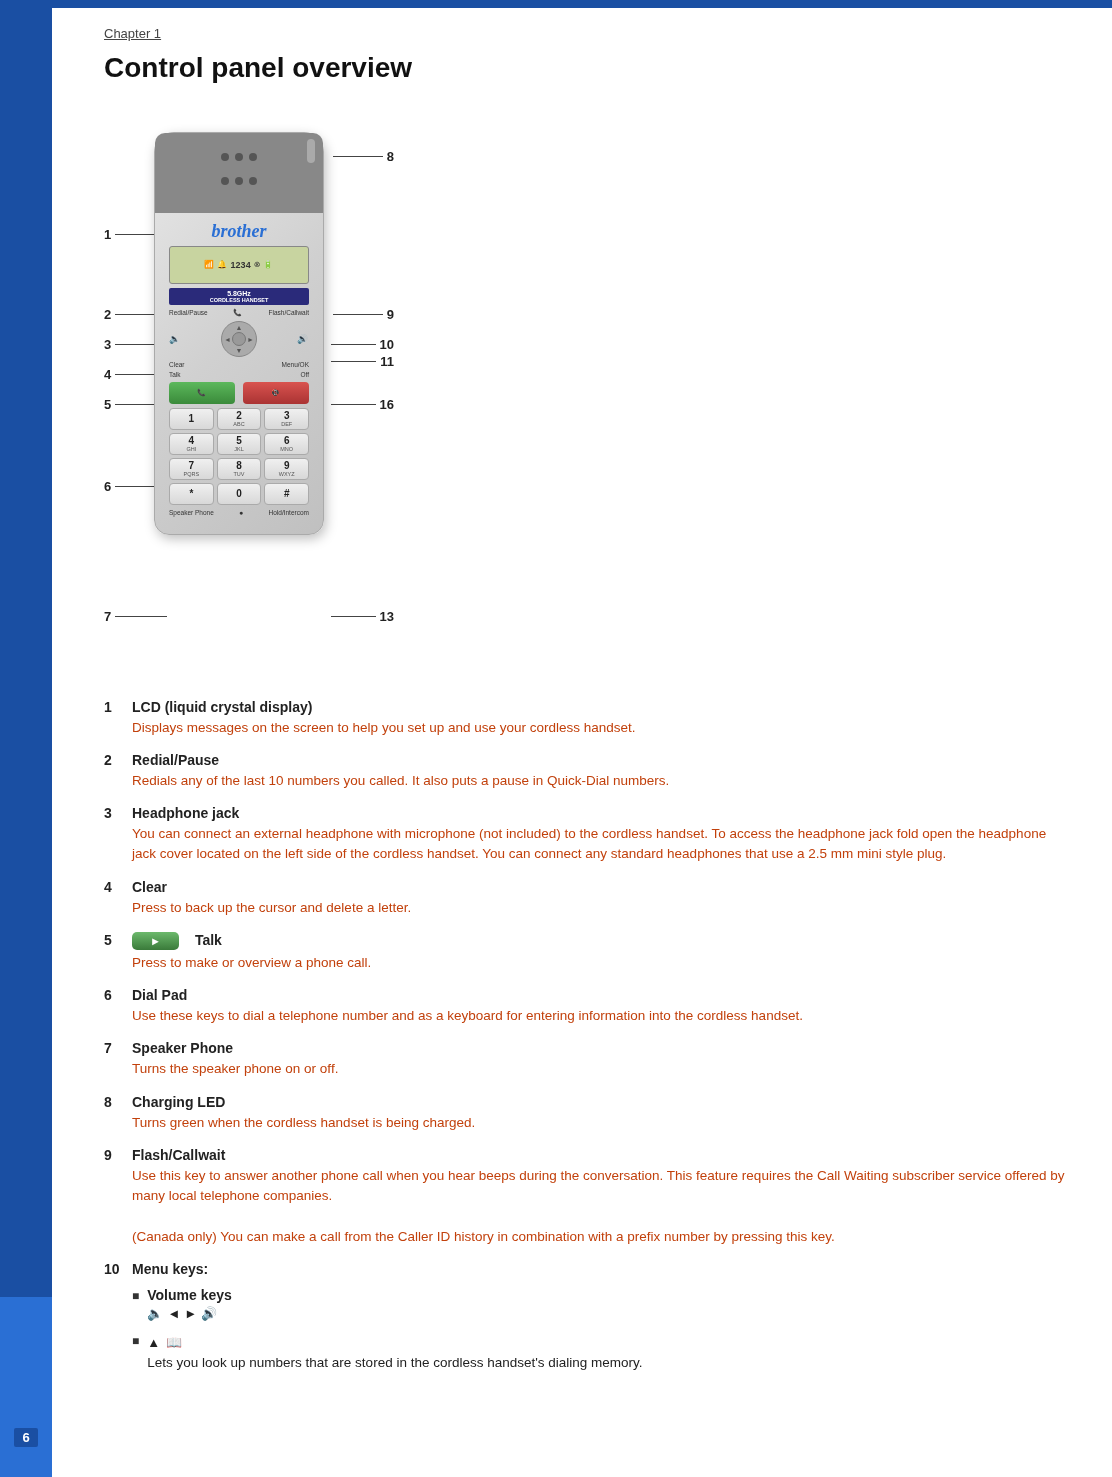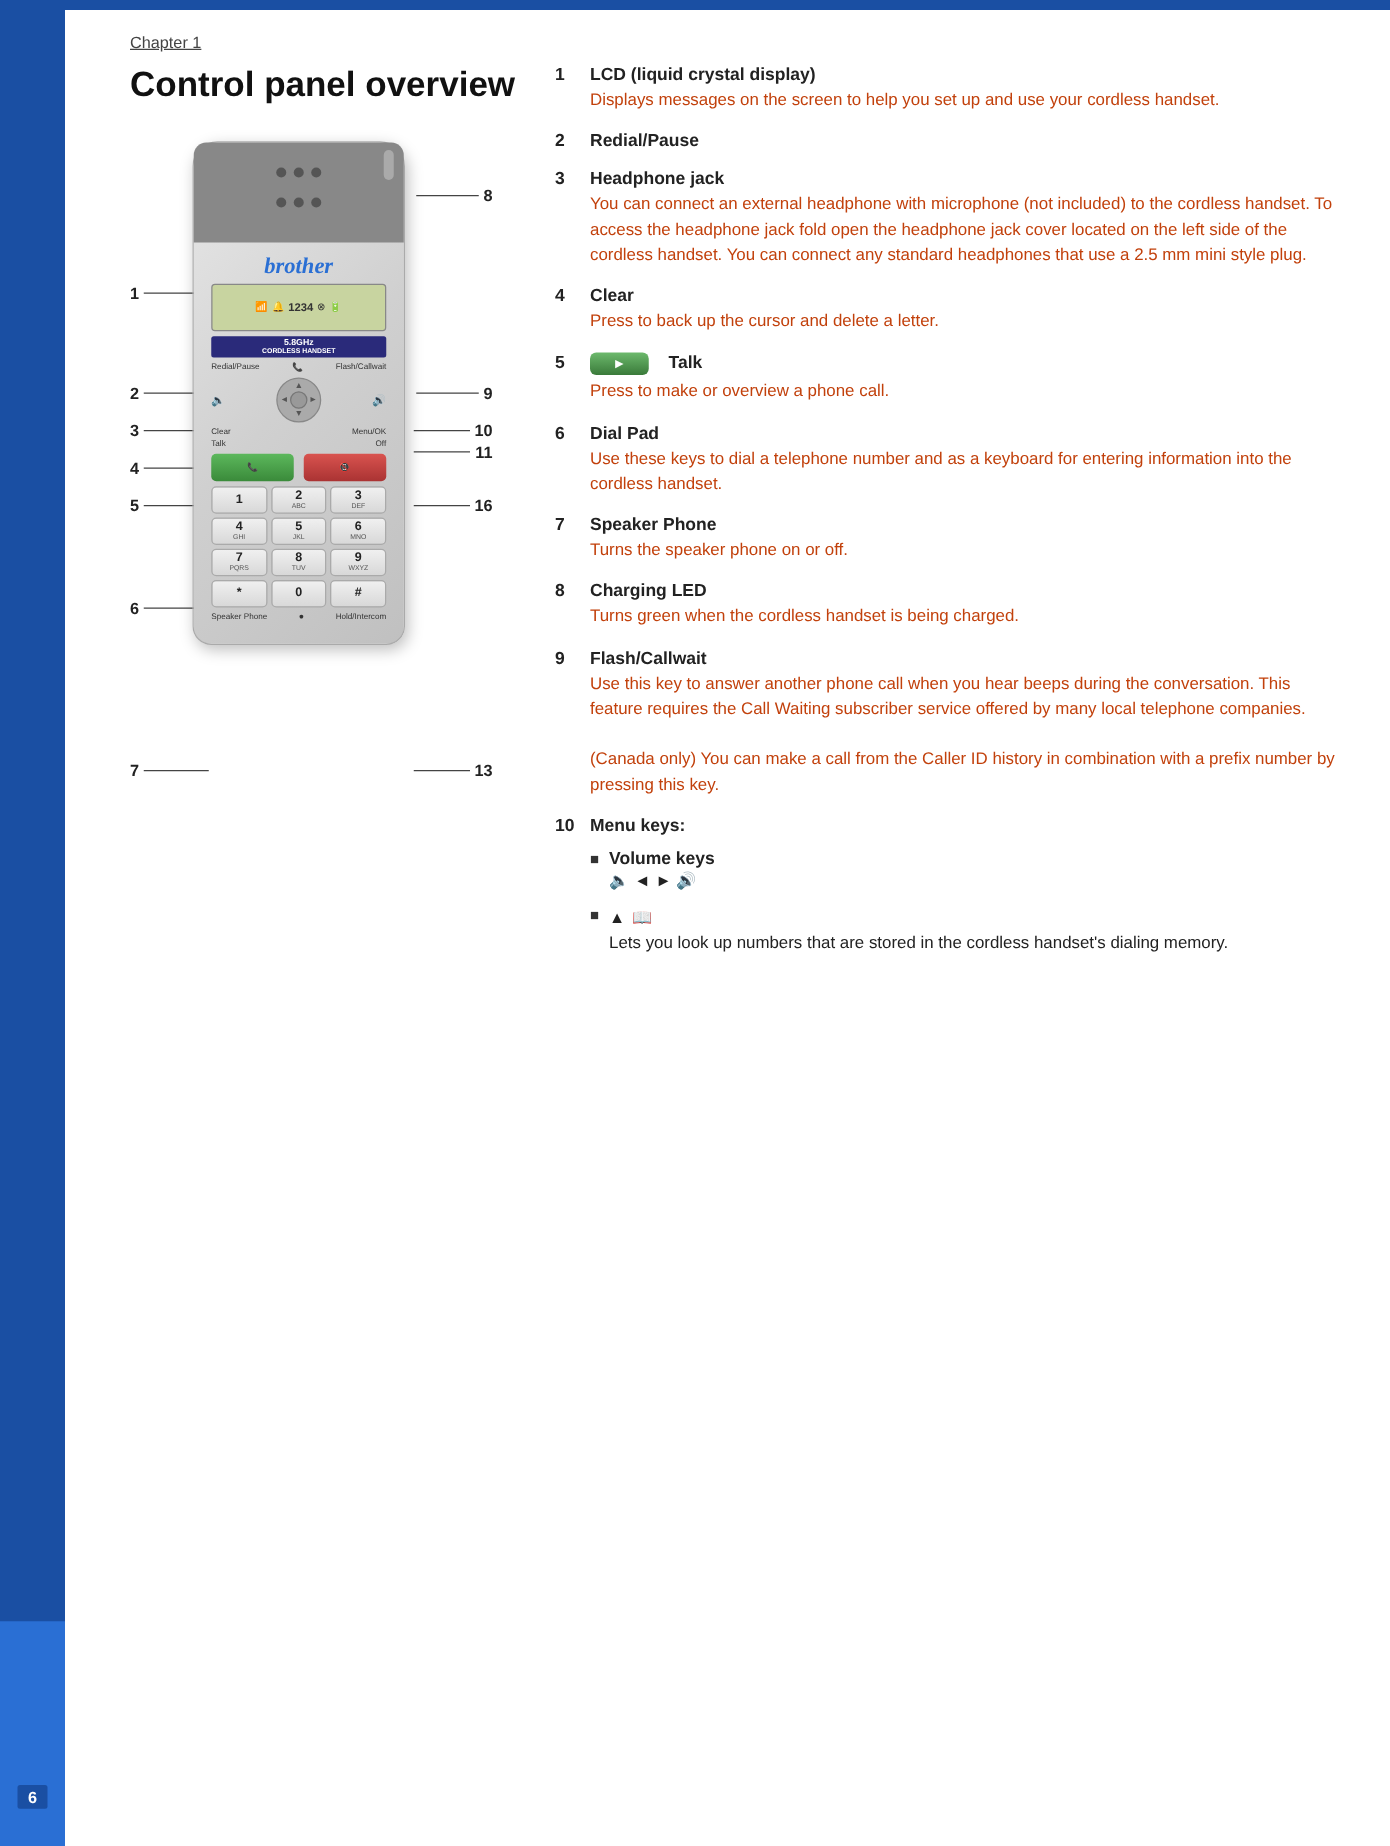--- a/index.html
+++ b/index.html
@@ -60,21 +60,21 @@
       width: 100%;
     }
     .chapter-label {
       font-size: 13px;
       color: #444;
       margin: 18px 0 0 52px;
       text-decoration: underline;
     }
     .content-area {
       display: flex;
-      flex-direction: row;
+      flex-direction: column;
       padding: 10px 40px 30px 52px;
       gap: 30px;
     }
     .left-panel {
       width: 310px;
       flex-shrink: 0;
     }
     .right-panel {
       flex: 1;
     }
@@ -329,21 +329,21 @@
       margin: 3px 0;
     }
     .phone-diagram-wrapper {
       position: relative;
       width: 290px;
       height: 560px;
     }
     .phone-body-wrapper {
       position: absolute;
       left: 50px;
-      top: 4px;
+      top: 23px;
     }
     .address-icons {
       display: flex;
       align-items: center;
       gap: 6px;
       margin: 3px 0;
       font-size: 13px;
     }
   </style>
 </head>
@@ -551,20 +551,21 @@
               <span class="item-title">LCD (liquid crystal display)</span>
             </div>
             <div class="item-body">Displays messages on the screen to help you set up and use your cordless handset.</div>
           </li>
 
           <li class="item-entry">
             <div class="item-header">
               <span class="item-num">2</span>
               <span class="item-title">Redial/Pause</span>
             </div>
+            <div class="item-body">Redials any of the last 10 numbers you called. It also puts a pause in Quick-Dial numbers.</div>
           </li>
 
           <li class="item-entry">
             <div class="item-header">
               <span class="item-num">3</span>
               <span class="item-title">Headphone jack</span>
             </div>
             <div class="item-body">You can connect an external headphone with microphone (not included) to the cordless handset. To access the headphone jack fold open the headphone jack cover located on the left side of the cordless handset. You can connect any standard headphones that use a 2.5 mm mini style plug.</div>
           </li>
 

